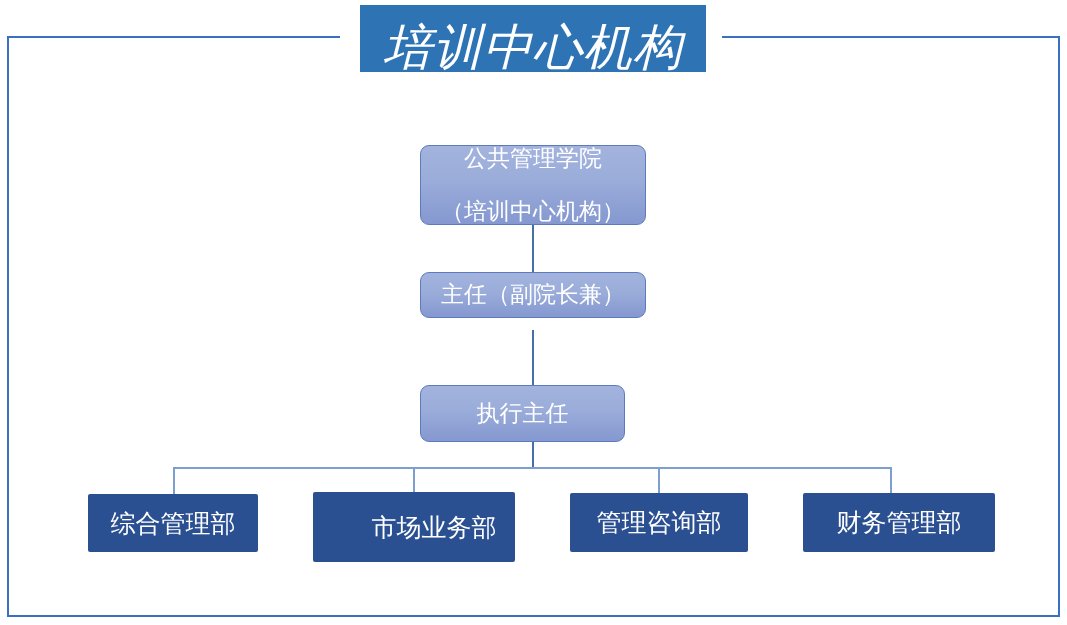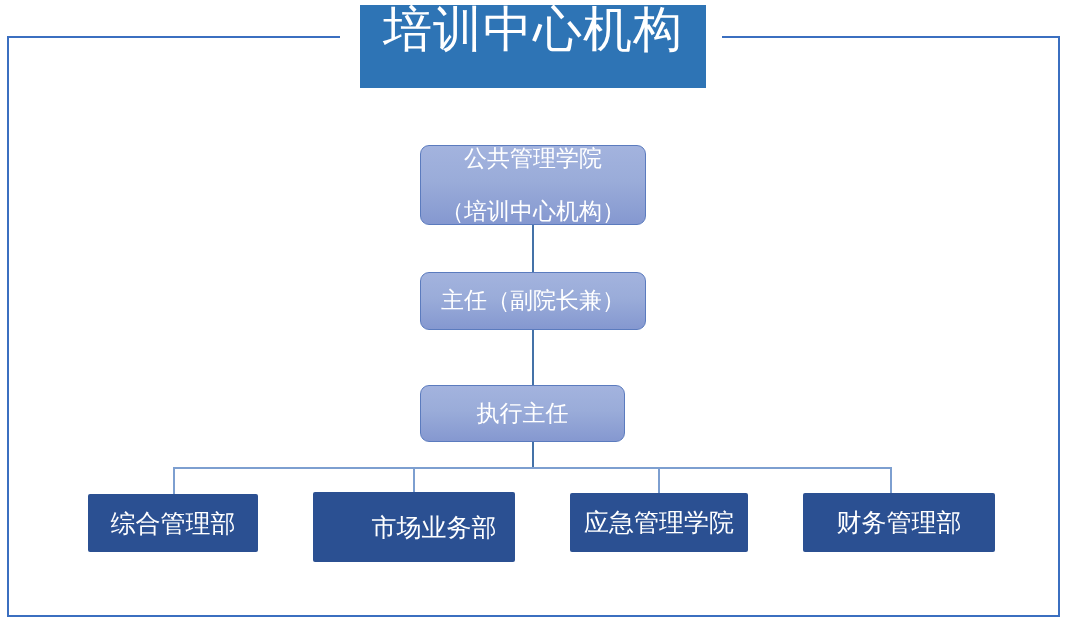--- a/index.html
+++ b/index.html
@@ -15,23 +15,23 @@
   
   .frame-line{position:absolute;background:#3B6FC0;}
   .frame-top-left   {left:7px;   top:36px;  width:333px; height:2px;}
   .frame-top-right  {left:722px; top:36px;  width:338px; height:2px;}
   .frame-left       {left:7px;   top:36px;  width:2px;   height:581px;}
   .frame-right      {left:1058px;top:36px;  width:2px;   height:581px;}
   .frame-bottom     {left:7px;   top:615px; width:1053px;height:2px;}
 
   
   .title-banner{
-    position:absolute;left:360px;top:5px;width:346px;height:83px;
+    position:absolute;left:360px;top:5px;width:346px;height:67px;
     background:#2E74B5;
-    display:flex;align-items:flex-start;justify-content:center;
+    display:flex;align-items:flex-end;justify-content:center;font-style:italic;
   }
   .title-banner .title-text{
     color:#ffffff;
     font-size:49px;
     line-height:1;
     letter-spacing:1px;
     white-space:nowrap;
     font-family:"DejaVu Sans","Liberation Sans",sans-serif;
     font-weight:400;
   }
@@ -96,37 +96,37 @@
   <div class="conn-light" style="left:173px;top:467px;width:2px;height:27px;"></div>
   <div class="conn-light" style="left:413px;top:467px;width:2px;height:27px;"></div>
   <div class="conn-light" style="left:658px;top:467px;width:2px;height:27px;"></div>
   <div class="conn-light" style="left:890px;top:467px;width:2px;height:27px;"></div>
 
   <div class="node-light" style="left:420px;top:145px;width:226px;height:80px;gap:24px;">
     <span class="ln">公共管理学院</span>
     <span class="ln">（培训中心机构）</span>
   </div>
 
-  <div class="node-light" style="left:420px;top:272px;width:226px;height:58px;">
+  <div class="node-light" style="left:420px;top:272px;width:226px;height:46px;">
     <span class="ln">主任（副院长兼）</span>
   </div>
 
   <div class="node-light" style="left:420px;top:385px;width:205px;height:57px;">
     <span class="ln">执行主任</span>
   </div>
 
   <div class="node-dark" style="left:88px;top:494px;width:170px;height:58px;">
     <span>综合管理部</span>
   </div>
 
   <div class="node-dark" style="left:313px;top:492px;width:202px;height:70px;padding-left:40px;">
     <span>市场业务部</span>
   </div>
 
   <div class="node-dark" style="left:570px;top:493px;width:178px;height:59px;">
-    <span>应急管理学院</span>
+    <span>管理咨询部</span>
   </div>
 
   <div class="node-dark" style="left:803px;top:493px;width:192px;height:59px;">
     <span>财务管理部</span>
   </div>
 
 </div>
 
 </body></html>

